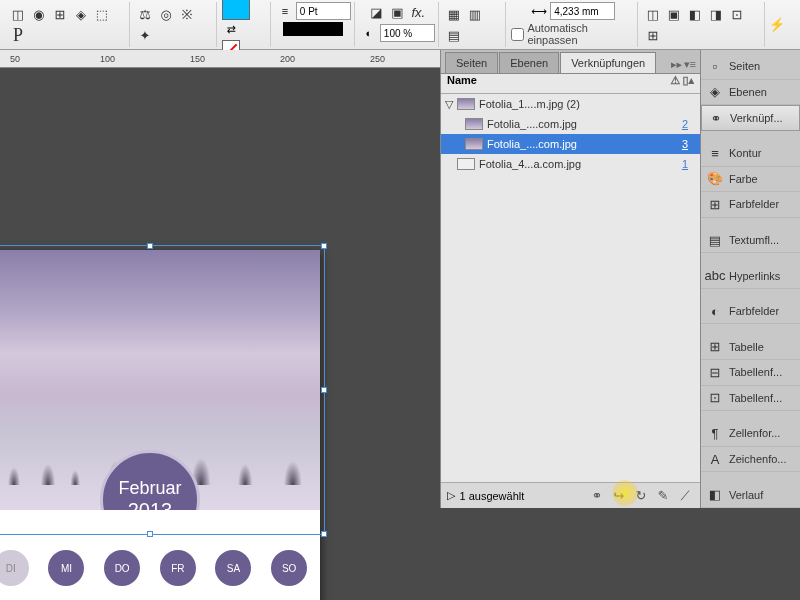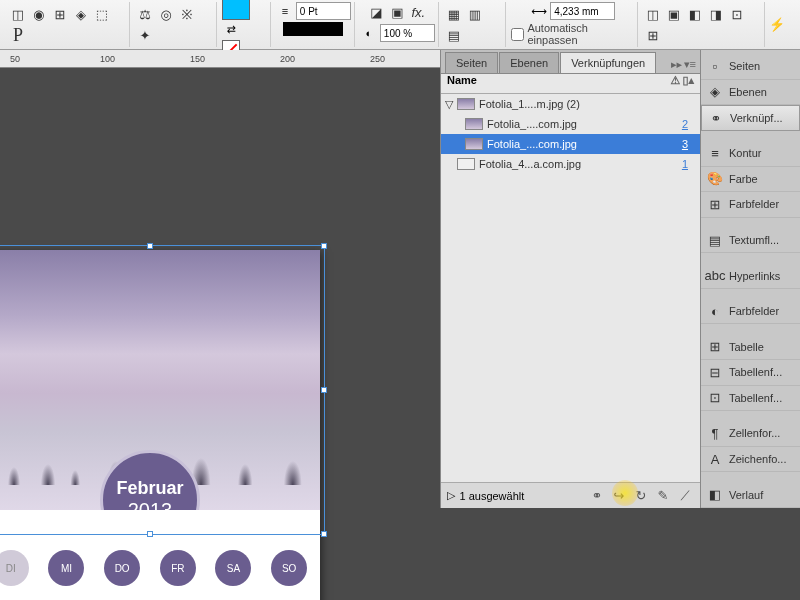--- a/index.html
+++ b/index.html
@@ -15,21 +15,21 @@
 .num-input{width:55px;height:18px;border:1px solid #999;background:#fff;padding:1px 3px;font-size:10px}
 .canvas-area{position:absolute;top:50px;left:0;width:440px;height:550px;background:#4a4a4a;overflow:hidden}
 .ruler-h{position:absolute;top:0;left:0;right:0;height:18px;background:#e8e8e8;border-bottom:1px solid #888;display:flex;font-size:9px;color:#444}
 .ruler-mark{position:absolute;top:4px;font-size:9px}
 .artboard{position:absolute;top:200px;left:-20px;width:340px;height:520px;background:#fff;box-shadow:2px 2px 8px rgba(0,0,0,0.5)}
 .selection{position:absolute;top:195px;left:-25px;width:350px;height:290px;border:1px solid #4a90d9;pointer-events:none}
 .sel-handle{position:absolute;width:6px;height:6px;background:#fff;border:1px solid #4a90d9}.sel-handle.tm{top:-3px;left:50%;margin-left:-3px}.sel-handle.tr{top:-3px;right:-3px}.sel-handle.mr{top:50%;right:-3px;margin-top:-3px}.sel-handle.bm{bottom:-3px;left:50%;margin-left:-3px}.sel-handle.br{bottom:-3px;right:-3px}
 .cal-img{width:100%;height:260px;background:linear-gradient(180deg,#8a7fa8 0%,#b4a8c8 25%,#d4c8dc 40%,#c8b8d0 55%,#c8c4d4 70%,#e0d8e8 100%);position:relative;overflow:hidden}
 .trees{position:absolute;bottom:25px;left:0;right:0;height:60px;background:radial-gradient(ellipse 10px 30px at 10% 100%,#4a4458 0%,transparent 60%),radial-gradient(ellipse 12px 35px at 20% 100%,#4a4458 0%,transparent 60%),radial-gradient(ellipse 8px 25px at 28% 100%,#4a4458 0%,transparent 60%),radial-gradient(ellipse 14px 40px at 40% 100%,#4a4458 0%,transparent 60%),radial-gradient(ellipse 10px 30px at 52% 100%,#4a4458 0%,transparent 60%),radial-gradient(ellipse 16px 45px at 65% 100%,#4a4458 0%,transparent 60%),radial-gradient(ellipse 12px 35px at 78% 100%,#4a4458 0%,transparent 60%),radial-gradient(ellipse 15px 40px at 92% 100%,#4a4458 0%,transparent 60%)}
 .cal-badge{position:absolute;bottom:-40px;left:50%;transform:translateX(-50%);width:100px;height:100px;border-radius:50%;background:#6a5d8f;border:3px solid #c8c0d8;display:flex;flex-direction:column;align-items:center;justify-content:center;color:#fff;font-family:Georgia,serif}
-.cal-month{font-size:18px;font-weight:700}
+.cal-month{font-size:18px;font-weight:400}
 .cal-year{font-size:20px;font-weight:300}
 .cal-days{position:absolute;top:300px;left:0;right:0;display:flex;gap:4px;padding:0 5px;justify-content:space-around}
 .day-head{width:36px;height:36px;border-radius:50%;background:#6a5d8f;color:#fff;display:flex;align-items:center;justify-content:center;font-size:10px}
 .day-head.light{background:#d0cad8;color:#888}
 .cal-nums{position:absolute;top:345px;left:0;right:0;display:flex;justify-content:space-around;padding:5px}
 .panels{position:absolute;top:50px;right:0;width:360px;height:458px;display:flex}
 .links-panel{width:260px;background:#d9d9d9;border-left:1px solid #888;display:flex;flex-direction:column}
 .panel-tabs{height:24px;background:#c0c0c0;display:flex;align-items:flex-end;border-bottom:1px solid #888;padding-left:4px}
 .tab{padding:4px 10px;background:#b0b0b0;border:1px solid #888;border-bottom:none;margin-right:1px;font-size:11px;cursor:pointer;color:#333}
 .tab.active{background:#e8e8e8}

